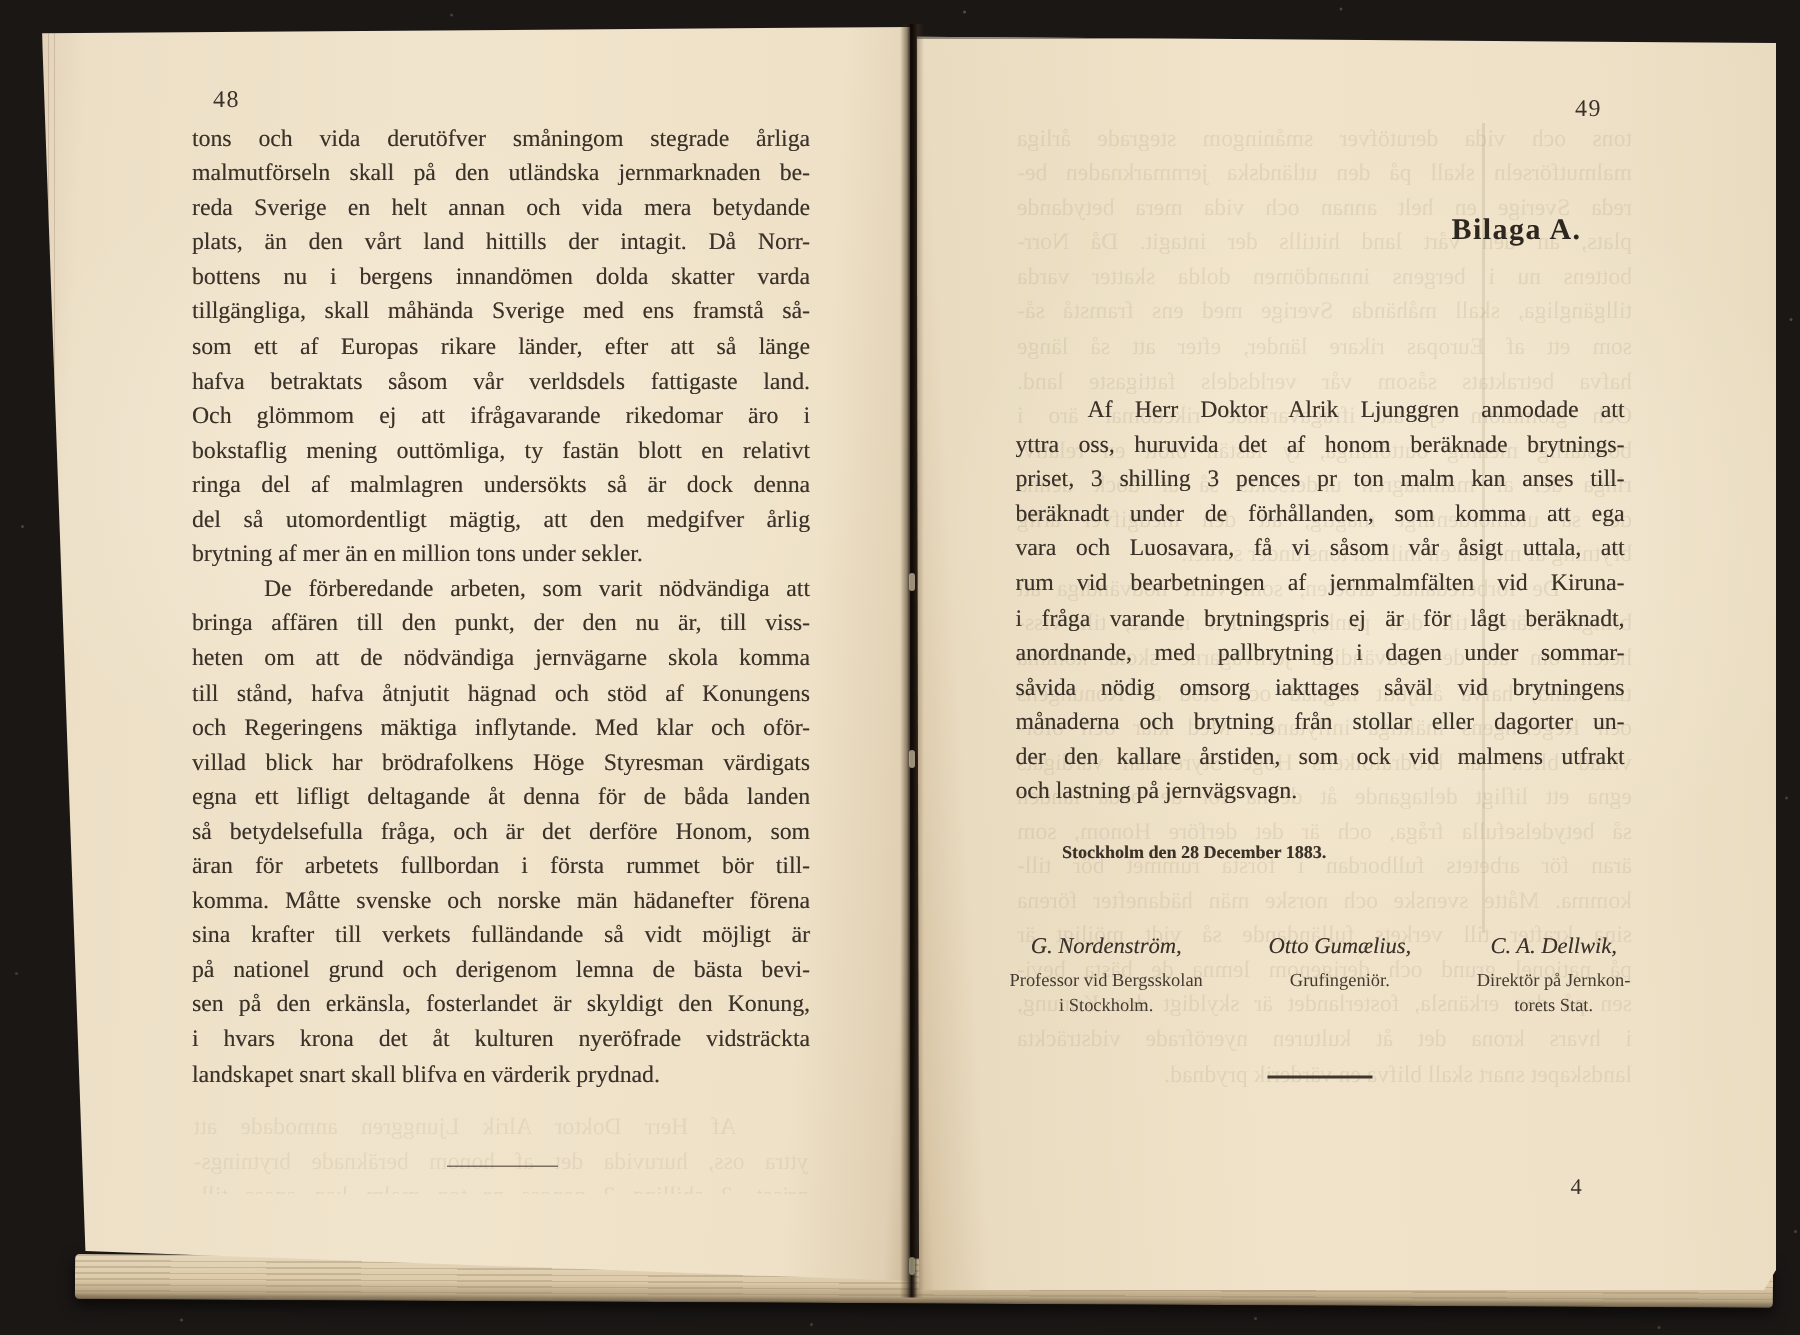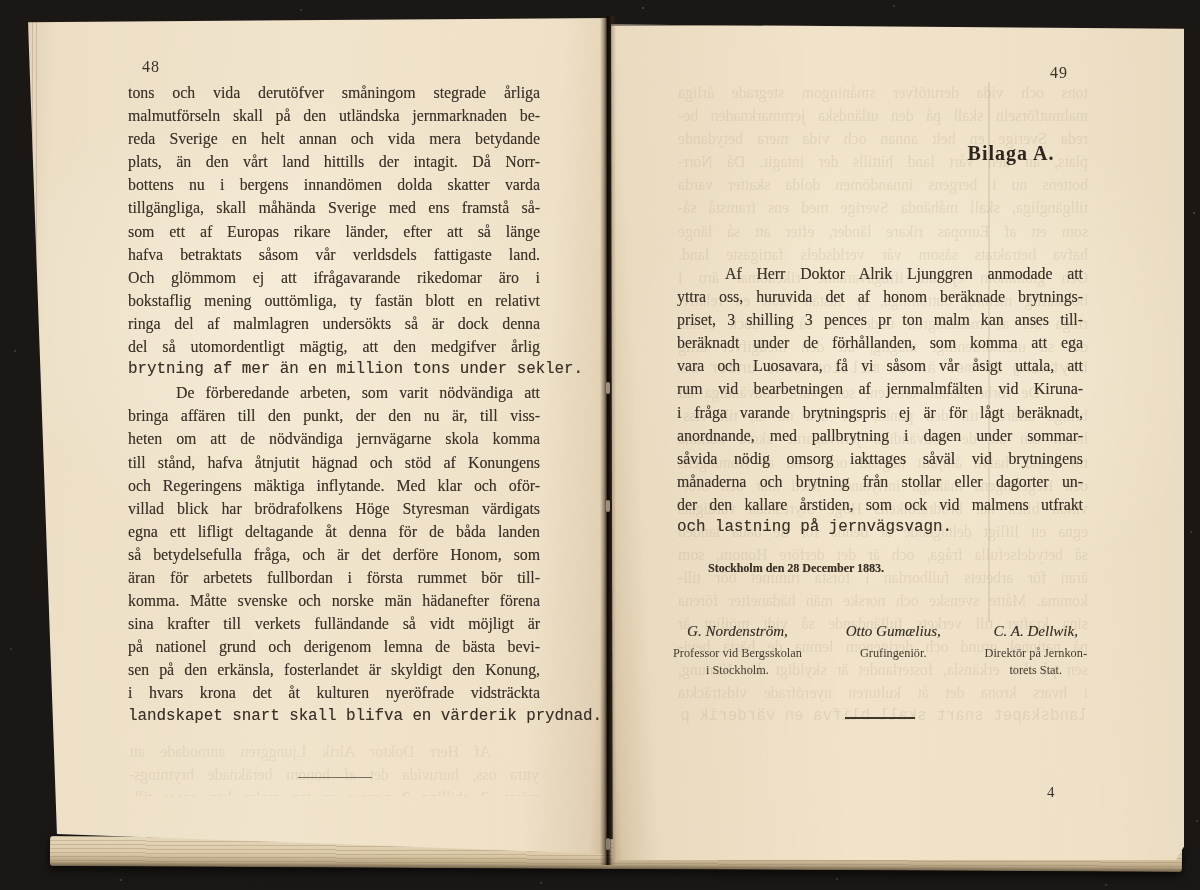--- a/index.html
+++ b/index.html
@@ -83,21 +83,21 @@
     position:absolute;color:var(--ink);font-size:15.8px;
     text-shadow:.2px .2px .3px rgba(40,30,20,.4);z-index:2;
   }
   .textcol-left{left:100px;top:63px;width:412px;}
   .textcol-right{left:66px;top:240px;width:406px;}
   .tline{
     line-height:23.1px;text-align:justify;text-align-last:justify;
     white-space:nowrap;
   }
   .tline.indent{text-indent:48px;}
-  .tline.last{text-align-last:left;font-family:Liberation Mono, monospace;}
+  .tline.last{text-align-last:left;}
   .it{}
   .heading{
     position:absolute;left:298px;top:108px;width:180px;margin:12px;
     font-size:20px;font-weight:bold;text-align:center;color:#2e2720;
     letter-spacing:1px;z-index:2;
   }
   .dateline{
     position:absolute;left:66px;top:535px;width:406px;
     font-size:12px;color:var(--ink);text-indent:31px;line-height:23px;
     text-shadow:.2px .2px .3px rgba(40,30,20,.4);z-index:2;font-weight:bold;

